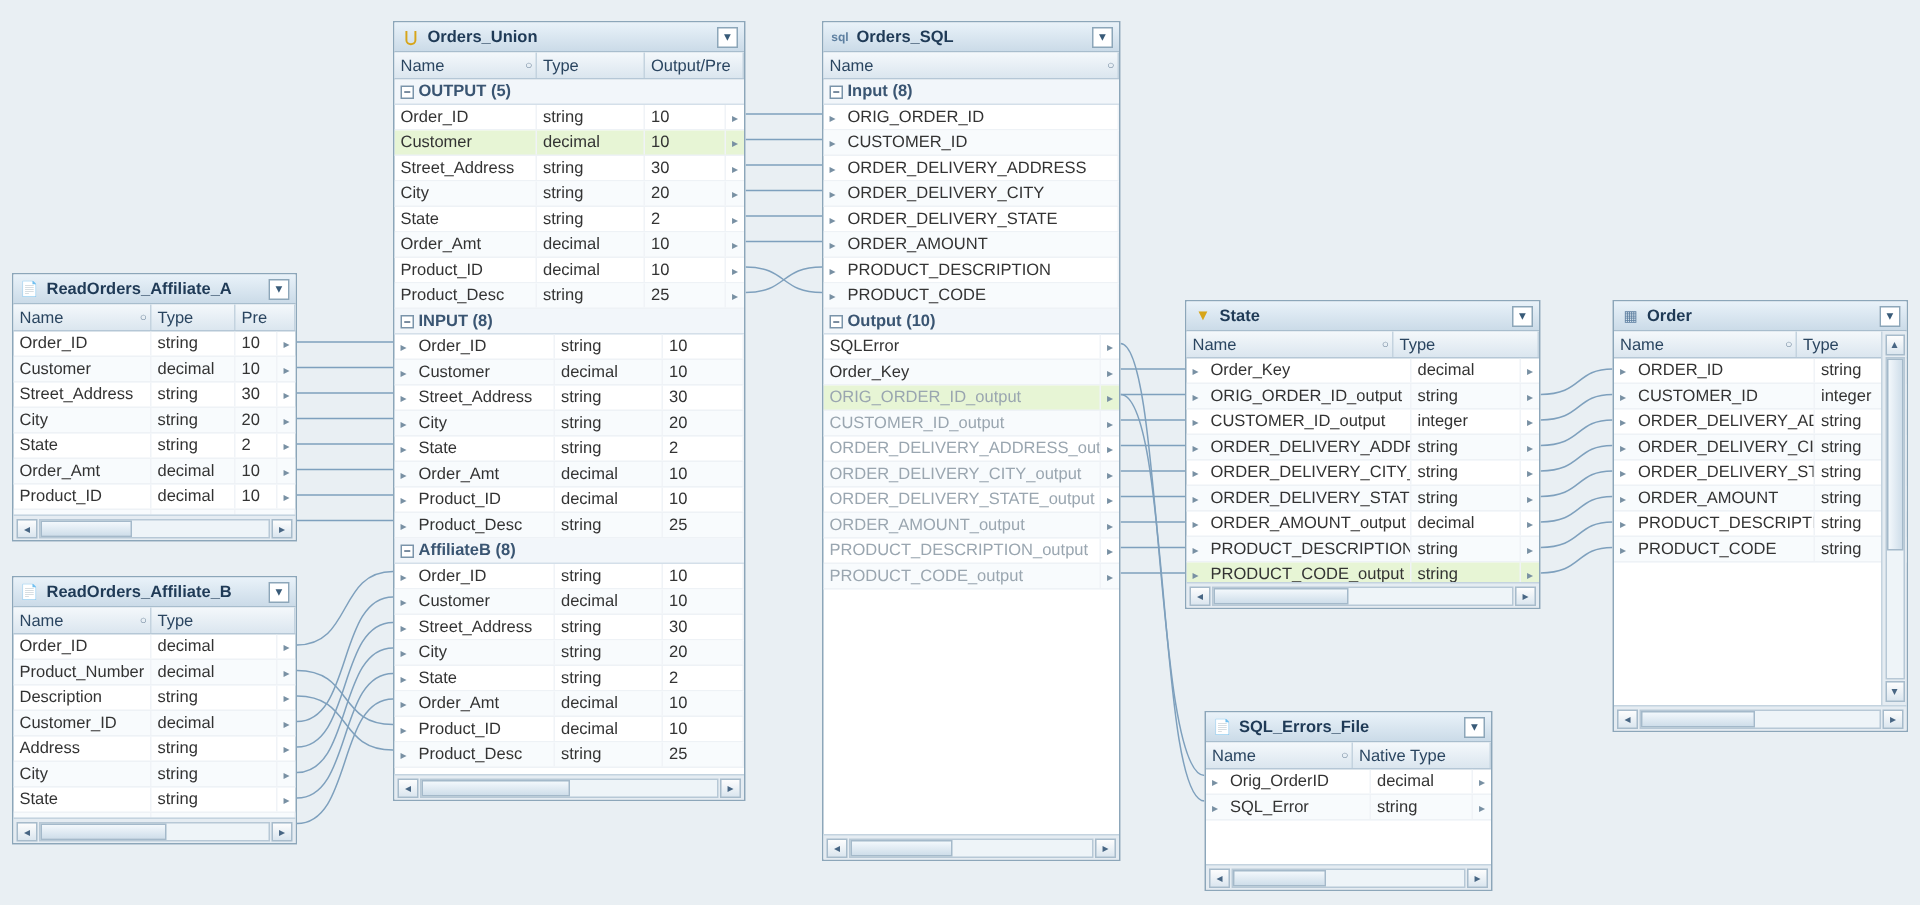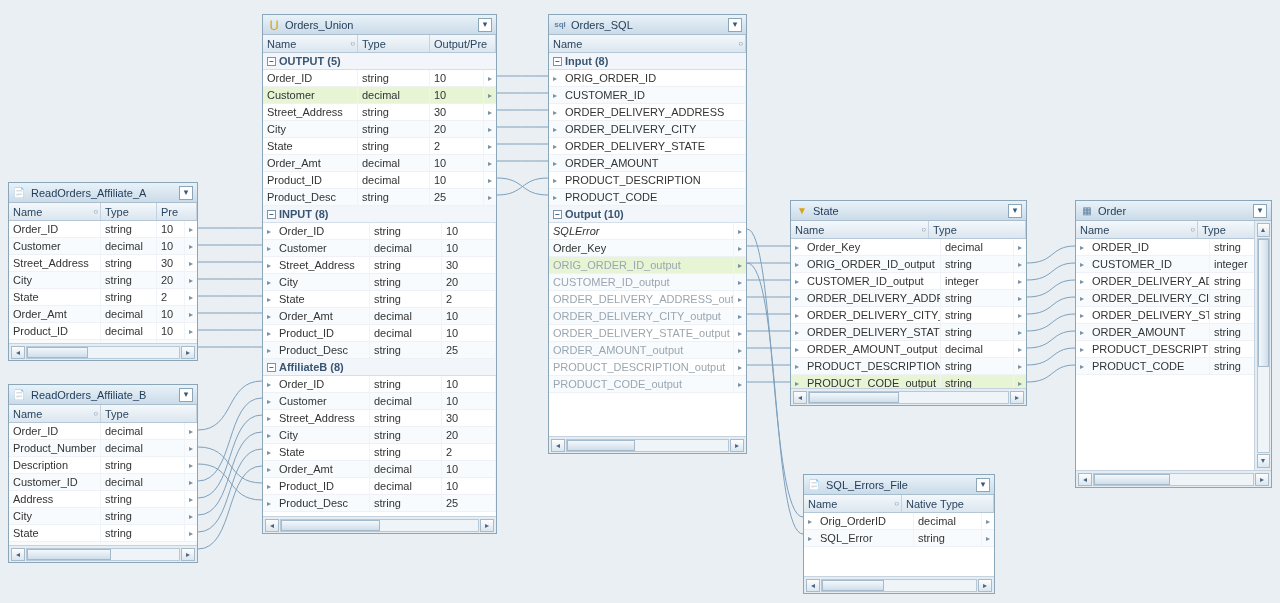--- a/index.html
+++ b/index.html
@@ -31,21 +31,21 @@
     padding: 2px 4px;
     background: linear-gradient(#e9f2f9,#cbdbe8);
     border-bottom: 1px solid #a8bdcd;
     height: 20px;
   }
   .titlebar .icon {
     width: 14px; height: 14px;
     display:flex;align-items:center;justify-content:center;
     font-size:10px;
   }
-  .titlebar .title { font-weight: normal; color:#1f3a56; flex:1; }
+  .titlebar .title { font-weight: bold; color:#1f3a56; flex:1; }
   .titlebar .menu { width:14px;height:14px;border:1px solid #8ca6b9;background:#fff;line-height:11px;text-align:center;font-size:9px;color:#385a78;}
   .header-row {
     display:flex;
     background: linear-gradient(#f4f8fb,#dbe6ef);
     border-bottom:1px solid #b5c7d6;
     height:18px;
     align-items:center;
     font-weight:normal;
     color:#2a4560;
   }
@@ -459,21 +459,21 @@
     </div>
   <div class="scroll-h">
     <div class="btn">◂</div>
     <div class="track">
         <div class="thumb" style="left:0;width:50%;"></div>
       </div>
     <div class="btn">▸</div>
   </div>
 </div>
 
-<div class="panel" style="left:548px;top:14px;width:199px;height:440px;">
+<div class="panel" style="left:548px;top:14px;width:199px;height:560px;">
   <div class="titlebar">
     <span class="icon" style="color:#5d7fa0;font-size:8px;font-weight:bold;">sql</span>
     <span class="title">Orders_SQL</span>
     <span class="menu">▾</span>
   </div>
   <div class="header-row">
     <div class="cell" style="flex:1;">
         <span>Name</span>
         <span class="sort">○</span>
       </div>
@@ -513,21 +513,21 @@
       </div>
       <div class="row alt">
         <div class="pin">▸</div>
         <div class="cell" style="flex: 1 1 0%;">PRODUCT_CODE</div>
       </div>
       <div class="group-row">
         <div class="tog">−</div>
         <span>Output (10)</span>
       </div>
       <div class="row">
-        <div class="cell" style="flex: 1 1 0%; font-style: italic;">SQLError</div>
+        <div class="cell" style="flex: 1 1 0%;">SQLError</div>
         <div class="pin">▸</div>
       </div>
       <div class="row alt">
         <div class="cell" style="flex: 1 1 0%;">Order_Key</div>
         <div class="pin">▸</div>
       </div>
       <div class="row hl">
         <div class="cell dim" style="flex: 1 1 0%;">ORIG_ORDER_ID_output</div>
         <div class="pin">▸</div>
       </div>

